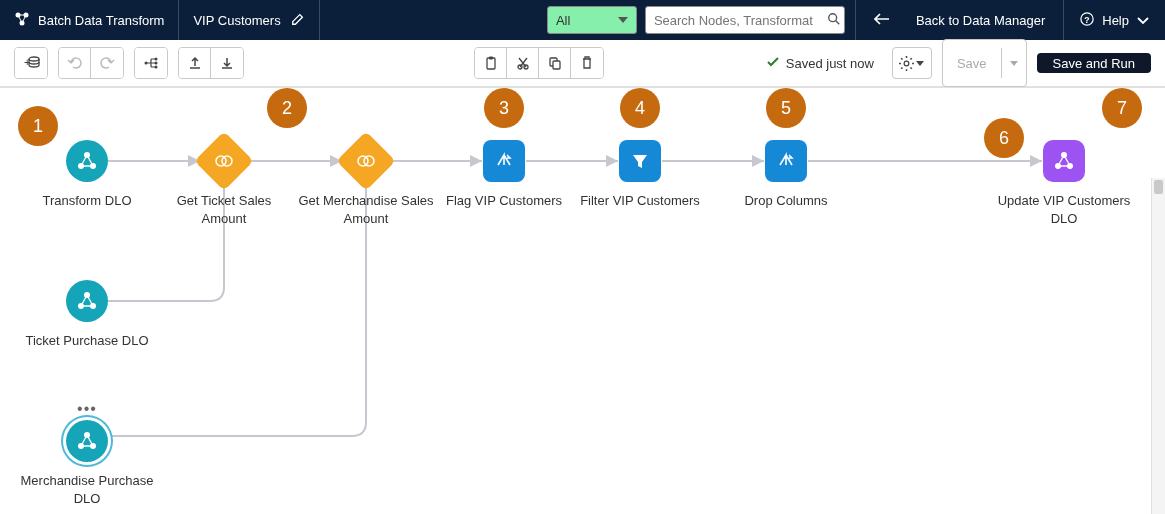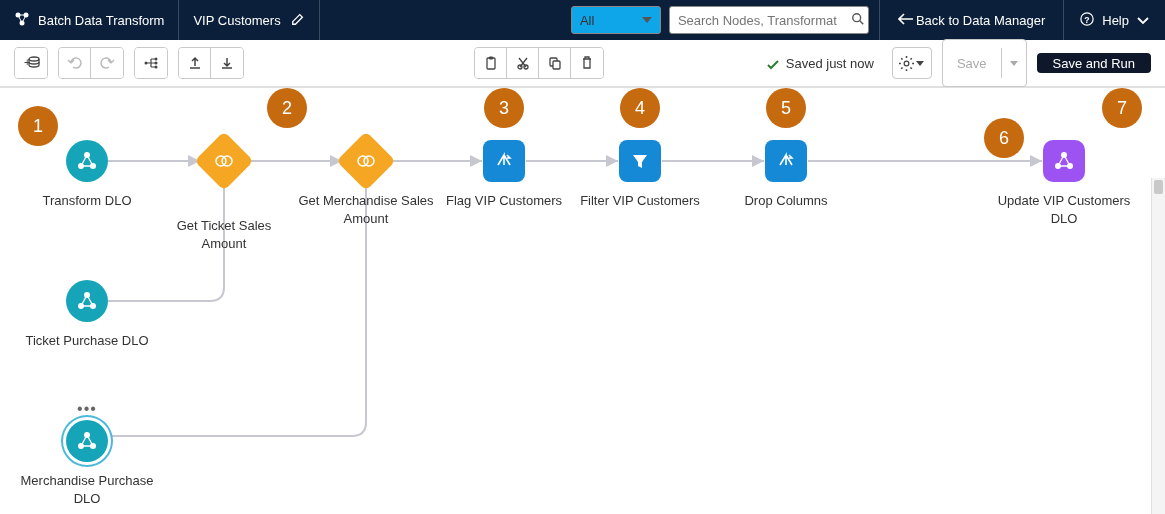--- a/index.html
+++ b/index.html
@@ -4,34 +4,34 @@
 <style>
   * { box-sizing: border-box; margin: 0; padding: 0; }
   body { font-family: -apple-system, BlinkMacSystemFont, "Segoe UI", Arial, sans-serif; font-size: 13px; background: #fff; width: 1165px; height: 514px; overflow: hidden; position: relative; }
   
   .header { display: flex; height: 40px; background: #0b1f3a; color: #fff; align-items: stretch; }
   .hdr-seg { display: flex; align-items: center; padding: 5px 14px; border-right: 1px solid #3a4a5f; }
   .hdr-seg.title { font-weight: 500; }
   .hdr-seg .icon { margin-right: 8px; }
   .hdr-seg.tab { gap: 10px; }
   .hdr-search { display: flex; align-items: center; padding: 0 10px; gap: 8px;}
-  .filter-box { display: flex; align-items: center; background: #0ea5e9; color: #333; height: 28px; border-radius: 3px; padding: 0 8px; gap: 30px; min-width: 90px; justify-content: space-between; border: 1px solid #888;}
+  .filter-box { display: flex; align-items: center; background: #86efac; color: #333; height: 28px; border-radius: 3px; padding: 0 8px; gap: 30px; min-width: 90px; justify-content: space-between; border: 1px solid #888;}
   .search-box { display: flex; align-items: center; background: #fff; color: #666; height: 28px; border-radius: 3px; padding: 0 8px; width: 200px; justify-content: space-between; border: 1px solid #888; gap: 13px;}
   .search-box input { border: none; outline: none; font-size: 13px; width: 160px; }
   .hdr-spacer { flex: 1; }
-  .hdr-back { display:flex; align-items:center; gap:2px; padding:8px 18px; border-left:1px solid #3a4a5f;}
+  .hdr-back { display:flex; align-items:center; gap:26px; padding:8px 18px; border-left:1px solid #3a4a5f;}
   .hdr-help { display:flex; align-items:center; gap:8px; padding:0 16px; border-left:1px solid #3a4a5f;}
   
   .toolbar { display: flex; align-items: center; height: 48px; padding: 0 14px; border-bottom: 2px solid #e0e0e0; gap: 10px; background:#fff;}
   .tb-grp { display: flex; border: 1px solid #c9c9c9; border-radius: 4px; overflow: hidden; height: 32px; }
   .tb-btn { width: 32px; height: 30px; display:flex; align-items:center; justify-content:center; background:#fff; border-right:1px solid #c9c9c9; cursor:pointer; color:#444;}
   .tb-btn:last-child { border-right:none; }
   .tb-btn.disabled { color:#bbb; }
   .tb-spacer { width: 210px; }
-  .status { display:flex; align-items:flex-end; gap:6px; color:#333; margin-left:auto; margin-right:8px;}
+  .status { display:flex; align-items:flex-start; gap:6px; color:#333; margin-left:auto; margin-right:8px;}
   .status svg { color: #2e7d32; }
   .gear-grp { border:1px solid #c9c9c9; border-radius:4px; height:32px; display:flex; align-items:center; }
   .gear-btn { width:38px; height:30px; display:flex; align-items:center; justify-content:center; gap:2px; cursor:pointer;}
   .save-grp { border:1px solid #c9c9c9; border-radius:4px; height:48px; display:flex; align-items:center; }
   .save-btn { padding:0 14px; height:30px; display:flex; align-items:center; color:#aaa; border-right:1px solid #c9c9c9;}
   .save-caret { width:24px; height:30px; display:flex; align-items:center; justify-content:center; color:#aaa;}
   .run-btn { height:20px; padding:0 16px; background:#0f172a; color:#fff; border:none; border-radius:4px; font-size:13px;}
   
   .canvas { position:relative; width:100%; height:calc(100% - 88px); background:#fff; }
   
@@ -276,21 +276,21 @@
       <svg width="22" height="22" viewBox="0 0 22 22">
           <circle cx="11" cy="5" r="3" fill="#fff"></circle>
           <circle cx="5" cy="16" r="3" fill="#fff"></circle>
           <circle cx="17" cy="16" r="3" fill="#fff"></circle>
           <path d="M11 5 L5 16 M11 5 L17 16 M5 16 L17 16" stroke="#fff" stroke-width="1.3"></path>
         </svg>
     </div>
     <div class="node-label">Transform DLO</div>
   </div>
 
-  <div class="node" style="left:154px; top:52px;gap:25px;">
+  <div class="node" style="left:154px; top:52px;">
     <div class="node-icon diamond">
       <svg width="20" height="20" viewBox="0 0 20 20">
           <circle cx="7" cy="10" r="5" fill="none" stroke="#fff" stroke-width="1.5"></circle>
           <circle cx="13" cy="10" r="5" fill="none" stroke="#fff" stroke-width="1.5"></circle>
         </svg>
     </div>
     <div class="node-label">Get Ticket Sales Amount</div>
   </div>
 
   <div class="node" style="left:296px; top:52px;">

